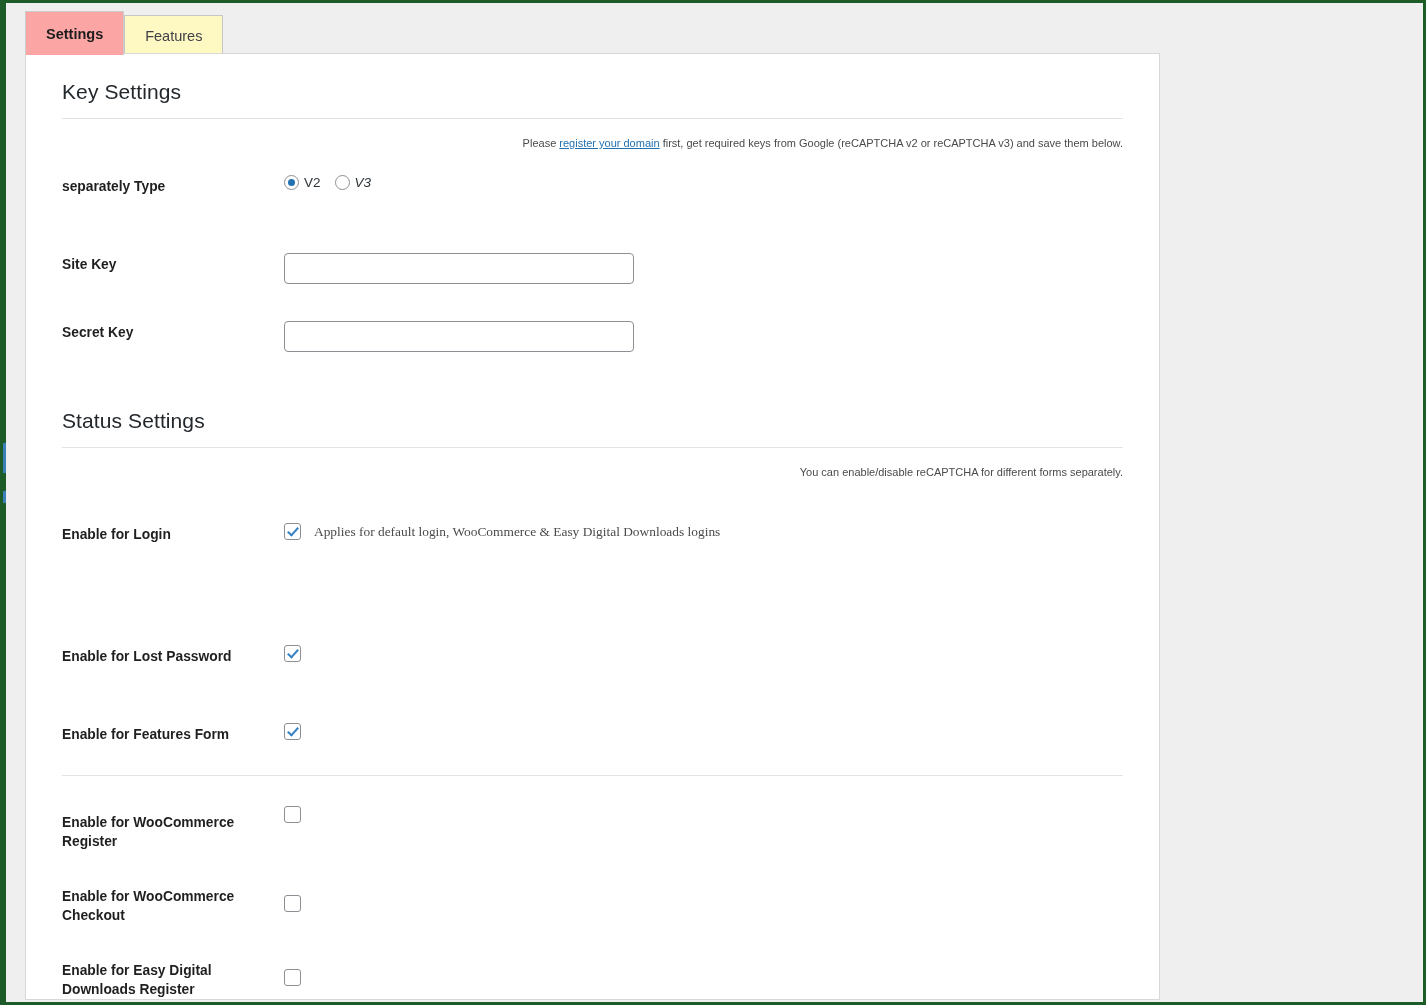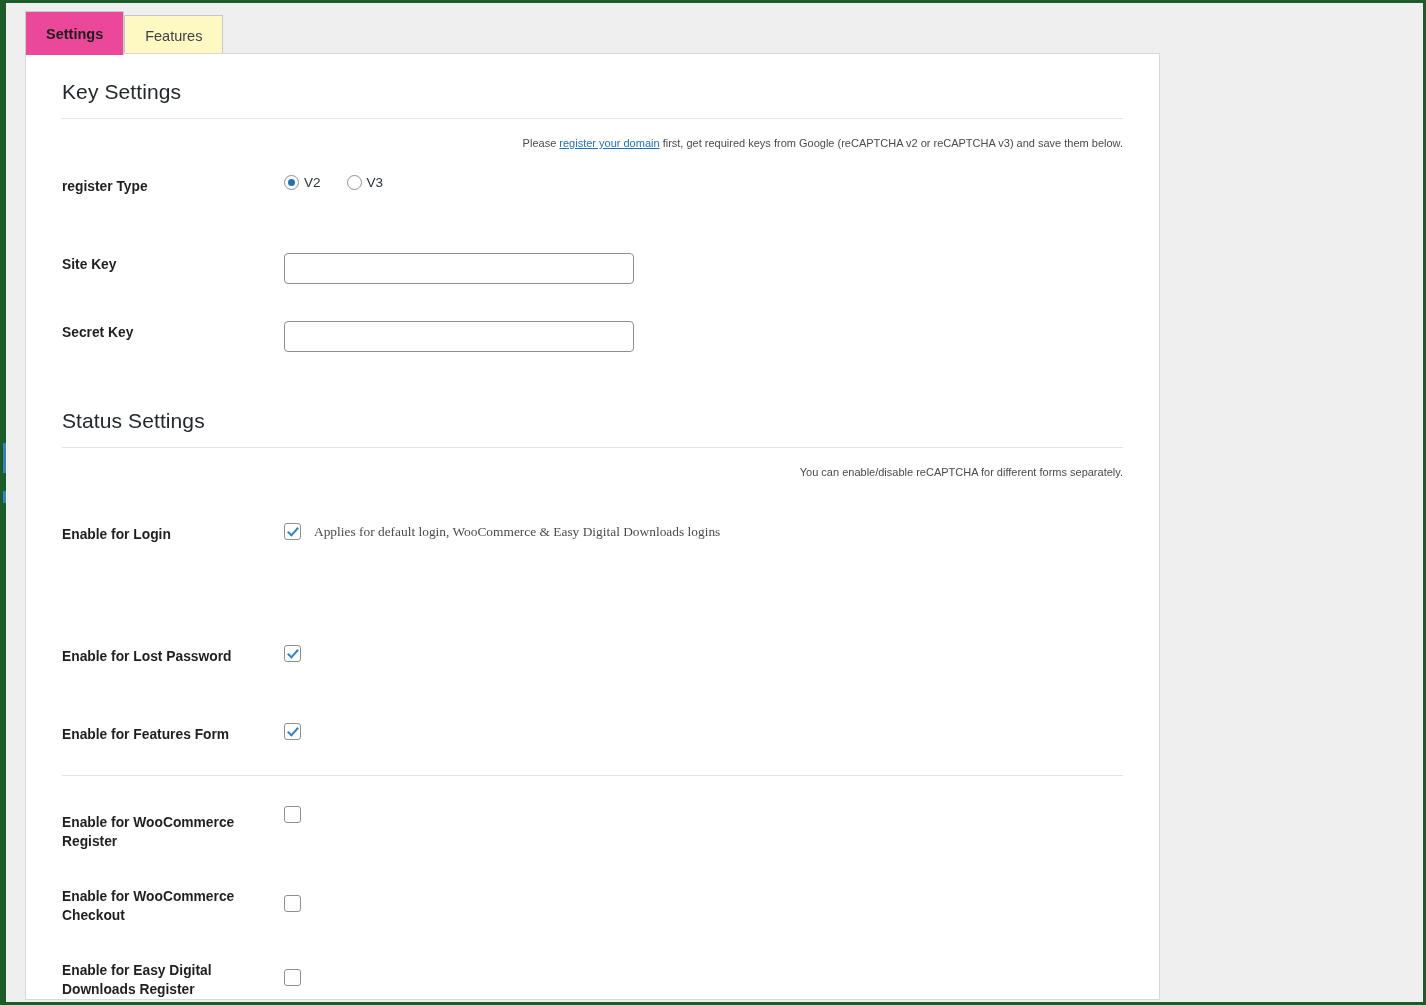--- a/index.html
+++ b/index.html
@@ -54,21 +54,21 @@
     display: flex;
     align-items: center;
     font-size: 14.5px;
     box-sizing: border-box;
     border: 1px solid #ccc;
     border-bottom: none;
     cursor: pointer;
     user-select: none;
   }
   .tab.active {
-    background: #ec4899;
+    background: #fca5a5;
     color: #1d1d1d;
     font-weight: 600;
     border-color: #ccc;
     position: relative;
     z-index: 3;
     height: 44px;
   }
   .tab.inactive {
     background: #fef9c3;
     color: #3f3f46;
@@ -137,21 +137,21 @@
     display: flex;
     align-items: center;
   }
   .spacer-34 { height: 34px; }
   .spacer-44 { height: 44px; }
 
   
   .radio-group {
     display: flex;
     align-items: center;
-    gap: 16px;
+    gap: 4px;
   }
   .radio-opt {
     display: flex;
     align-items: center;
     gap: 5px;
     cursor: pointer;
   }
   .radio {
     width: 15px;
     height: 15px;
@@ -169,21 +169,21 @@
     top: 3px;
     width: 7px;
     height: 7px;
     border-radius: 50%;
     background: #2271b1;
   }
   .radio-label {
     font-size: 13.5px;
     color: #2c3338;
   }
-  .radio-opt + .radio-opt { margin-left: 10px; }
+  .radio-opt + .radio-opt { margin-left: 10px; font-style: italic; }
 
   
   .text-input {
     width: 350px;
     height: 31px;
     border: 1px solid #8c8f94;
     border-radius: 4px;
     background: #fff;
     box-sizing: border-box;
     font-size: 13.5px;
@@ -247,21 +247,21 @@
 
   <div class="panel">
     <div class="panel-inner">
 
       <h2 class="section-title">Key Settings</h2>
       <div class="section-rule"></div>
 
       <p class="section-desc"><span>Please </span><a href="#">register your domain</a><span> first, get required keys from Google (reCAPTCHA v2 or reCAPTCHA v3) and save them below.</span></p>
 
       <div class="row">
-        <div class="row-label">register Type</div>
+        <div class="row-label">separately Type</div>
         <div class="row-field">
           <div class="radio-group">
             <label class="radio-opt">
               <span class="radio checked"></span>
               <span class="radio-label">V2</span>
             </label>
             <label class="radio-opt">
               <span class="radio"></span>
               <span class="radio-label">V3</span>
             </label>

